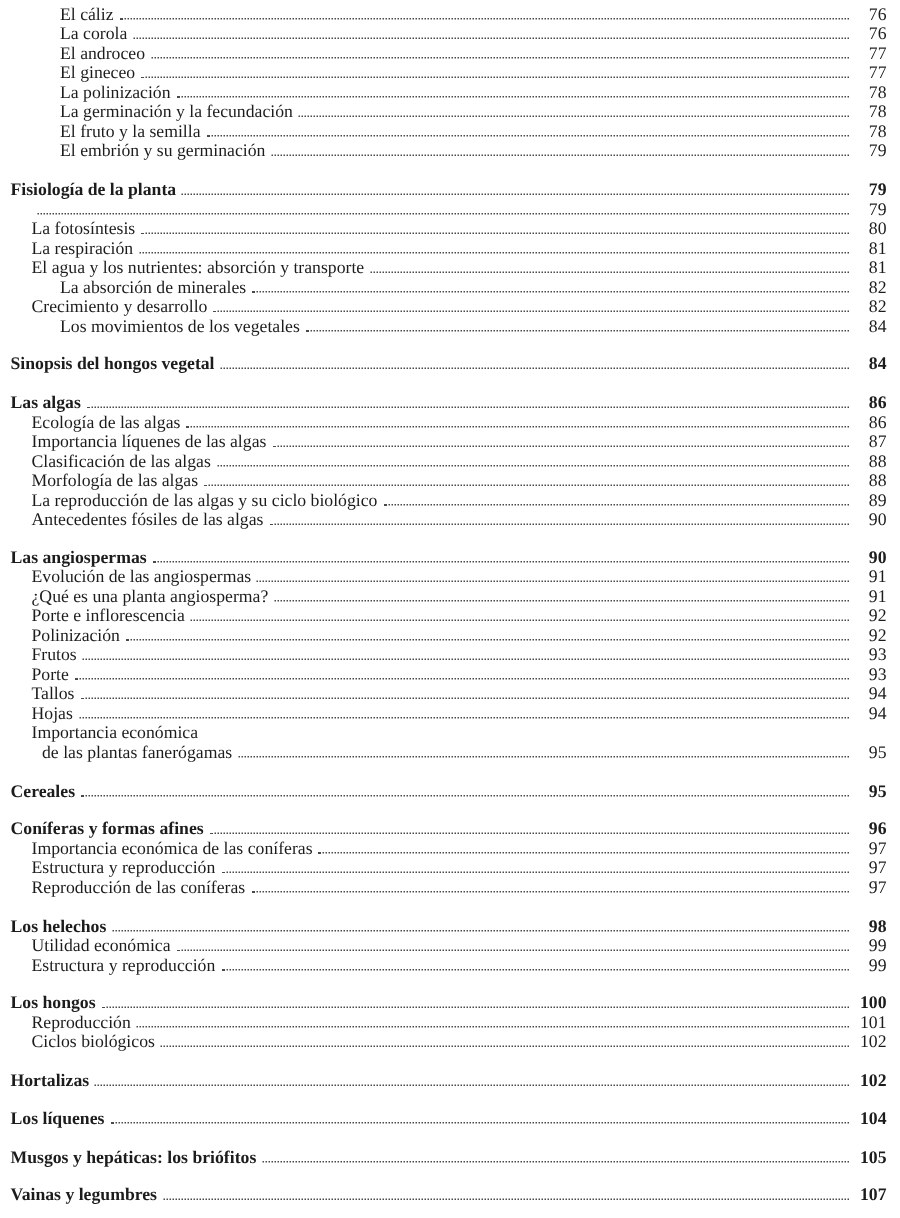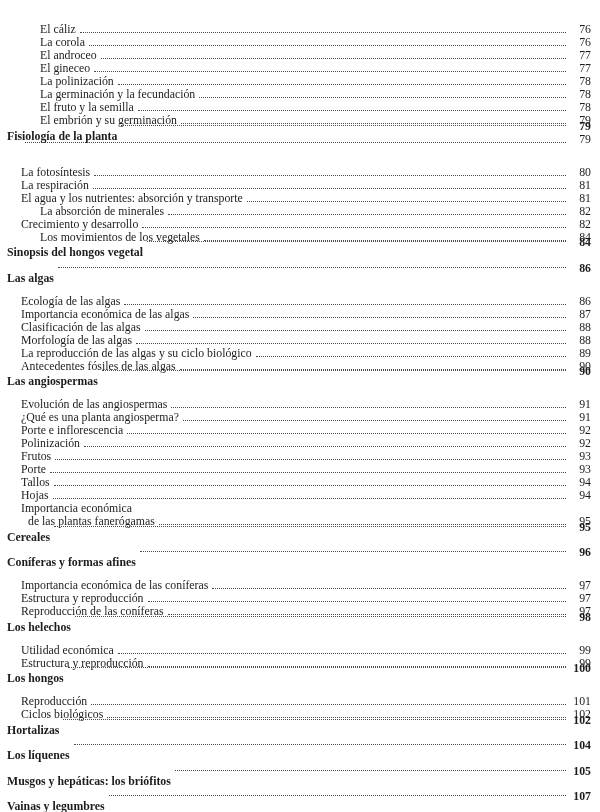--- a/index.html
+++ b/index.html
@@ -24,27 +24,27 @@
   .toc-list {
     display: block;
   }
   .row {
     display: flex;
     align-items: baseline;
     line-height: 13px;
     height: 13px;
     white-space: nowrap;
   }
-  .row.gap { margin-top: 12.5px; align-items: center; }
+  .row.gap { margin-top: 12.5px; }
   .row.bold .label, .row.bold .page { font-weight: bold; }
   .lvl0 { padding-left: 0; }
   .lvl1 { padding-left: 14px; }
   .lvl2 { padding-left: 33px; }
   .row.cont { padding-left: 21px; justify-content: center; }
-  .label { flex: 0 0 auto; margin-top: 20px; }
+  .label { flex: 0 0 auto; }
   .dots {
     flex: 1 1 auto;
     min-width: 8px;
     border-bottom: 1.4px dotted #4a4a4a;
     margin: 0 3px 3px 4px;
     height: 1px;
   }
   .page {
     flex: 0 0 auto;
     min-width: 22px;
@@ -153,21 +153,21 @@
         <span class="label">Las algas</span>
         <span class="dots"></span>
         <span class="page">86</span>
       </div>
       <div class="row lvl1">
         <span class="label">Ecología de las algas</span>
         <span class="dots"></span>
         <span class="page">86</span>
       </div>
       <div class="row lvl1">
-        <span class="label">Importancia económica de las algas</span>
+        <span class="label">Importancia líquenes de las algas</span>
         <span class="dots"></span>
         <span class="page">87</span>
       </div>
       <div class="row lvl1">
         <span class="label">Clasificación de las algas</span>
         <span class="dots"></span>
         <span class="page">88</span>
       </div>
       <div class="row lvl1">
         <span class="label">Morfología de las algas</span>

